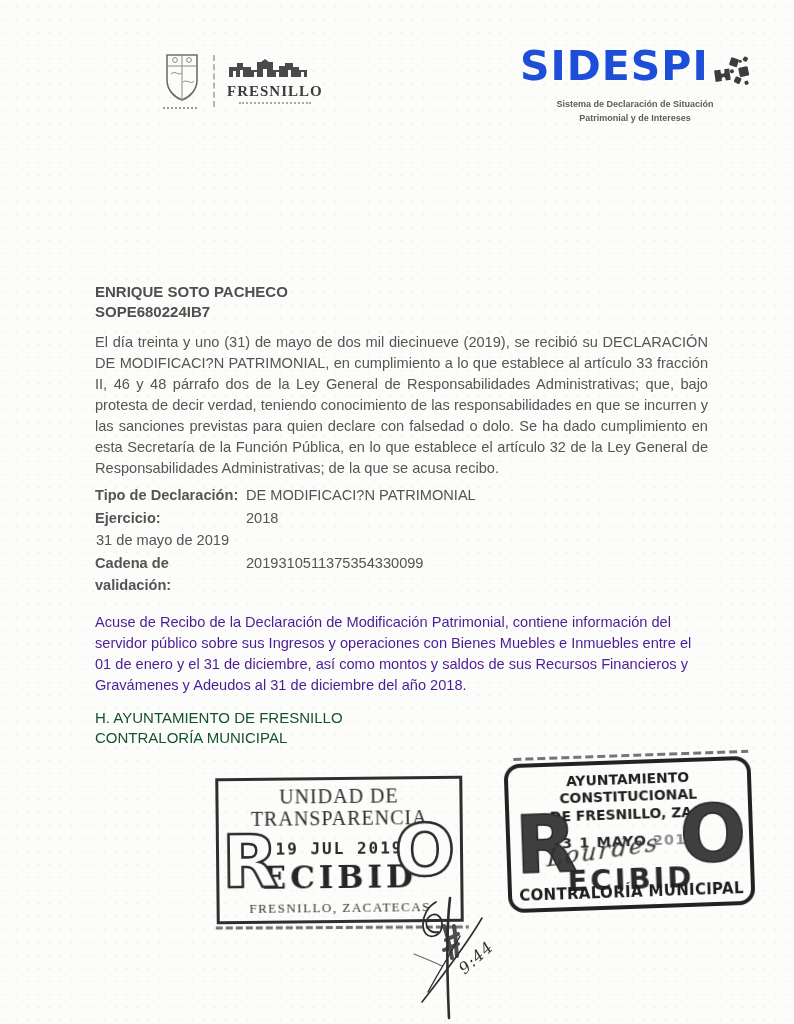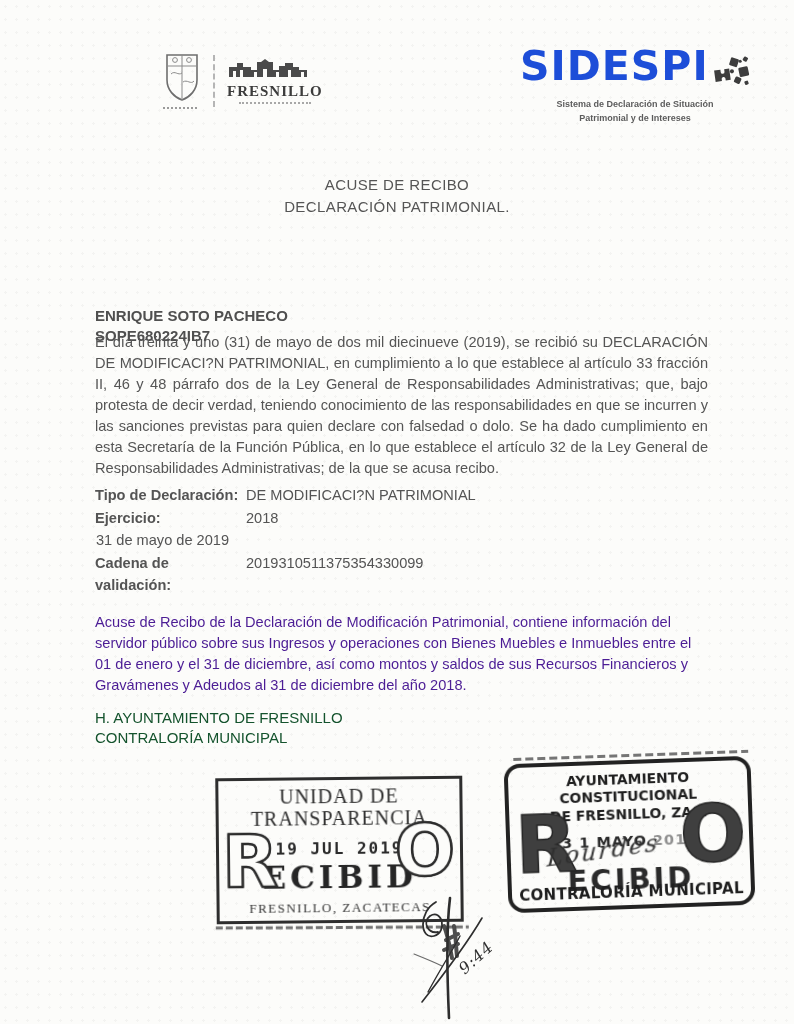--- a/index.html
+++ b/index.html
@@ -29,21 +29,21 @@
   .sidespi-word {
     font-family:"DejaVu Sans", sans-serif; font-weight:bold; font-size:41px;
     letter-spacing:1px; color:#1d4ed8; line-height:1; filter:blur(0.3px);
   }
   .sidespi-tag { text-align:center; font-size:9px; font-weight:bold; color:#5c5c5c; line-height:1.5; filter:blur(0.2px); }
 
   
   .doc-title { position:absolute; left:0; right:0; top:174px; text-align:center; font-size:15px; color:#555; letter-spacing:0.4px; line-height:1.45; filter:blur(0.2px); }
 
   
-  .declarant { position:absolute; left:95px; top:282px; font-size:15px; font-weight:bold; color:#4f4f4f; line-height:1.35; filter:blur(0.2px);margin-top:24px; }
+  .declarant { position:absolute; left:95px; top:282px; font-size:15px; font-weight:bold; color:#4f4f4f; line-height:1.35; filter:blur(0.2px); }
 
   
   .para1 { position:absolute; left:95px; top:332px; width:613px; font-size:14.6px; line-height:21px; text-align:justify; color:#555; filter:blur(0.25px); }
   .para2 { position:absolute; left:95px; top:612px; width:600px; font-size:14.6px; line-height:21px; color:#4c1d95; filter:blur(0.25px); }
 
   
   .fields { position:absolute; left:95px; top:484px; font-size:14.6px; color:#545454; filter:blur(0.2px); }
   .field-row { display:flex; line-height:22.5px; }
   .field-label { width:150px; font-weight:bold; flex:none; }
   .field-value { padding-left:1px; }
@@ -150,24 +150,20 @@
           <circle cx="46" cy="9" r="2.4"></circle>
         </g>
       </svg>
     </div>
     <div class="sidespi-tag">
       <div>Sistema de Declaración de Situación</div>
       <div>Patrimonial y de Intereses</div>
     </div>
   </div>
 
-  <div class="doc-title">
-    <div>ACUSE DE RECIBO</div>
-    <div>DECLARACIÓN PATRIMONIAL.</div>
-  </div>
 
   <div class="declarant">
     <div>ENRIQUE SOTO PACHECO</div>
     <div>SOPE680224IB7</div>
   </div>
 
   <p class="para1">El día treinta y uno (31) de mayo de dos mil diecinueve (2019), se recibió su DECLARACIÓN DE MODIFICACI?N PATRIMONIAL, en cumplimiento a lo que establece al artículo 33 fracción II, 46 y 48 párrafo dos de la Ley General de Responsabilidades Administrativas; que, bajo protesta de decir verdad, teniendo conocimiento de las responsabilidades en que se incurren y las sanciones previstas para quien declare con falsedad o dolo. Se ha dado cumplimiento en esta Secretaría de la Función Pública, en lo que establece el artículo 32 de la Ley General de Responsabilidades Administrativas; de la que se acusa recibo.</p>
 
   <div class="fields">
     <div class="field-row">

